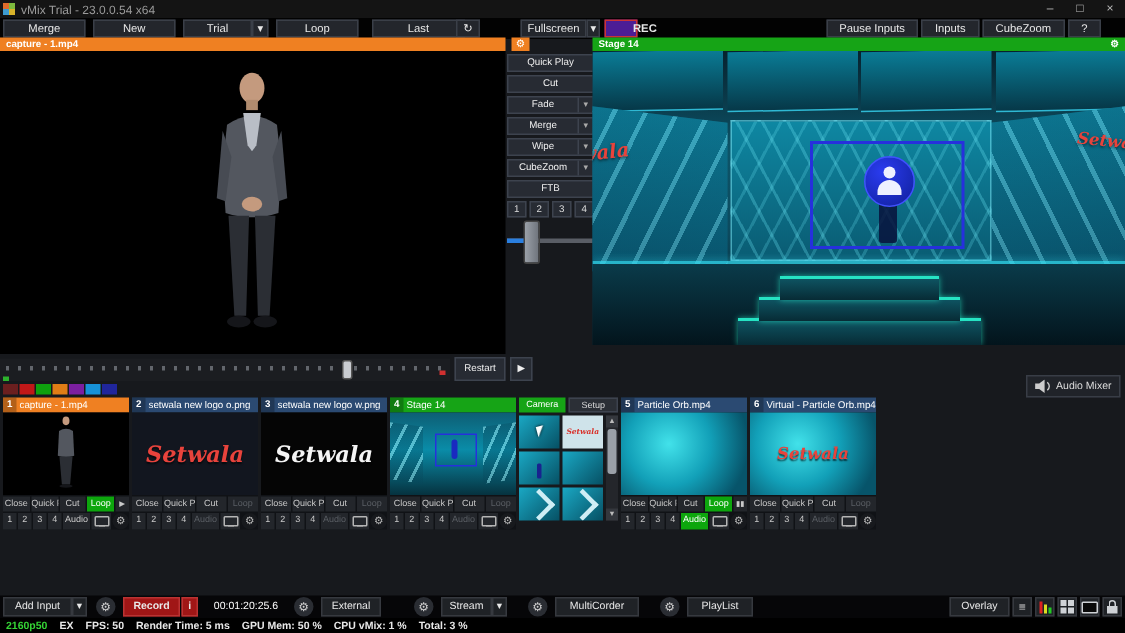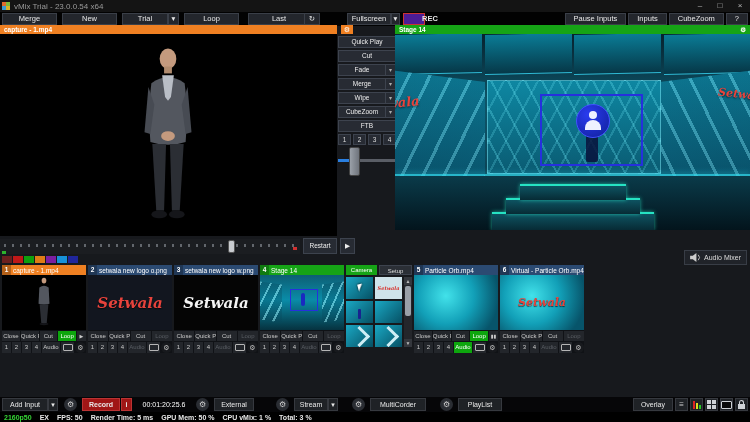--- a/index.html
+++ b/index.html
@@ -11,21 +11,21 @@
   .vlogo i{display:block;}
   .vlogo i:nth-child(1){background:#e06c2c;}.vlogo i:nth-child(2){background:#7db93d;}
   .vlogo i:nth-child(3){background:#3d9bd0;}.vlogo i:nth-child(4){background:#d8b32a;}
   .wctl{margin-left:auto;display:flex;}
   .wctl span{width:20px;text-align:center;color:#bbb;font-size:8px;line-height:12px;}
 
   
   .menubar{position:absolute;top:12px;left:0;width:750px;height:14px;background:#020202;}
   .mbtn{position:absolute;top:1px;height:12px;background:#23262c;border:1px solid #3a3f48;box-sizing:border-box;color:#e8e8e8;font-size:7.5px;line-height:10px;text-align:center;cursor:default;}
   .mbtn.rec{background:#4c1d95;border-color:#c33;font-weight:bold;text-align:center;padding-left:18px;}
-  .mgrp{position:absolute;top:1px;right:2px;display:flex;gap:2px;}
+  .mgrp{position:absolute;top:1px;right:16px;display:flex;gap:2px;}
   .mgrp .gb{height:12px;background:#23262c;border:1px solid #3a3f48;box-sizing:border-box;font-size:7.5px;line-height:10px;padding:0 8px;color:#e8e8e8;}
 
   
   .plabel{position:absolute;top:25px;left:0;width:337px;height:9px;background:#ef8022;color:#fff;font-size:6.5px;line-height:9px;padding-left:4px;box-sizing:border-box;font-weight:bold;}
   .pgear{position:absolute;top:25px;left:341px;width:12px;height:9px;background:#ef8022;color:#fff;font-size:7px;line-height:9px;text-align:center;}
   .glabel{position:absolute;top:25px;left:395px;width:355px;height:9px;background:#16a416;color:#fff;font-size:6.5px;line-height:9px;padding:0 4px;box-sizing:border-box;font-weight:bold;display:flex;justify-content:space-between;}
 
   
   .preview{position:absolute;top:34px;left:0;width:337px;height:202px;background:#000;overflow:hidden;}
   .man{position:absolute;left:138px;bottom:4px;}

